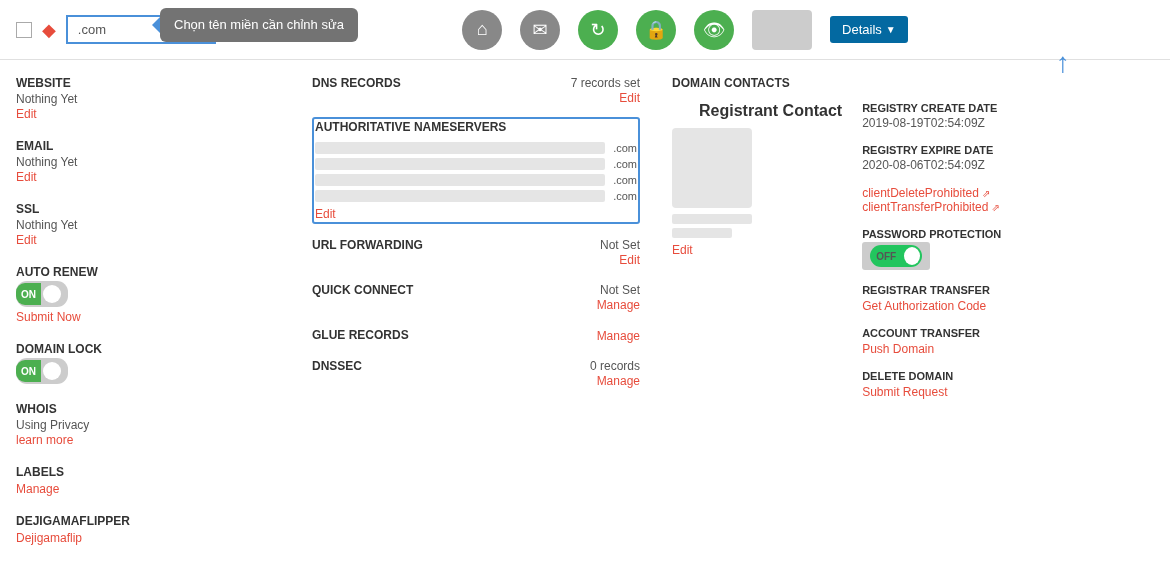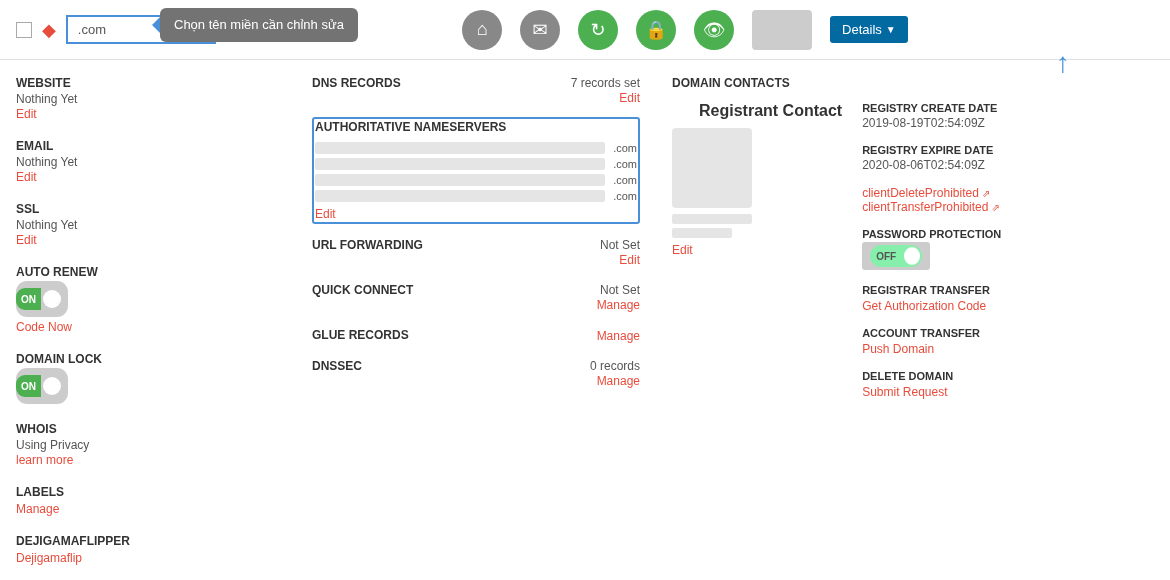--- a/index.html
+++ b/index.html
@@ -63,21 +63,21 @@
     .left-col { width: 280px; flex-shrink: 0; }
     .section-row { margin-bottom: 18px; }
     .section-label { font-weight: bold; font-size: 12px; color: #333; text-transform: uppercase; margin-bottom: 2px; }
     .section-value { color: #555; font-size: 12px; }
     .edit-link { color: #e74c3c; cursor: pointer; font-size: 12px; text-decoration: none; }
     .manage-link { color: #e74c3c; cursor: pointer; font-size: 12px; text-decoration: none; }
 
     
     .toggle-container { display: flex; align-items: center; gap: 8px; margin-bottom: 2px; }
     .toggle {
-      position: relative; width: 52px; height: 36px; border-radius: 11px; cursor: pointer;
+      position: relative; width: 52px; height: 26px; border-radius: 11px; cursor: pointer;
       display: flex; align-items: center;
     }
     .toggle-on { background: #ccc; }
     .toggle-on .toggle-label-on {
       background: #4caf50; color: #fff; font-size: 10px; font-weight: bold;
       padding: 2px 5px; border-radius: 9px 0 0 9px; height: 22px; display: flex; align-items: center;
     }
     .toggle-on .toggle-knob { width: 18px; height: 18px; background: #fff; border-radius: 50%; margin: 2px; }
     .renew-link { color: #e74c3c; cursor: pointer; font-size: 12px; text-decoration: none; }
 
@@ -115,21 +115,21 @@
     .status-link { color: #e74c3c; font-size: 12px; cursor: pointer; display: flex; align-items: center; gap: 3px; }
     .ext-icon { font-size: 10px; }
     .pass-off {
       background: #ccc; color: #555; font-size: 10px; font-weight: bold;
       padding: 3px 8px; border-radius: 3px; display: flex; align-items: center;
     }
 
     
     .toggle-off-container { display: flex; align-items: center; }
     .toggle-off {
-      width: 52px; height: 22px; background: #86efac; border-radius: 11px;
+      width: 52px; height: 22px; background: #22c55e; border-radius: 11px;
       display: flex; align-items: center; justify-content: flex-end; cursor: pointer;
     }
     .toggle-off-knob { width: 18px; height: 18px; background: #fff; border-radius: 50%; margin: 2px; }
     .off-label {
       font-size: 10px; color: #555; font-weight: bold; padding: 0 6px;
     }
   </style>
 </head>
 <body>
 
@@ -182,21 +182,21 @@
     </div>
 
     <div class="section-row">
       <div class="section-label">AUTO RENEW</div>
       <div class="toggle-container">
         <div class="toggle toggle-on">
           <span class="toggle-label-on">ON</span>
           <div class="toggle-knob"></div>
         </div>
       </div>
-      <a class="renew-link">Code Now</a>
+      <a class="renew-link">Submit Now</a>
     </div>
 
     <div class="section-row">
       <div class="section-label">DOMAIN LOCK</div>
       <div class="toggle-container">
         <div class="toggle toggle-on">
           <span class="toggle-label-on">ON</span>
           <div class="toggle-knob"></div>
         </div>
       </div>

